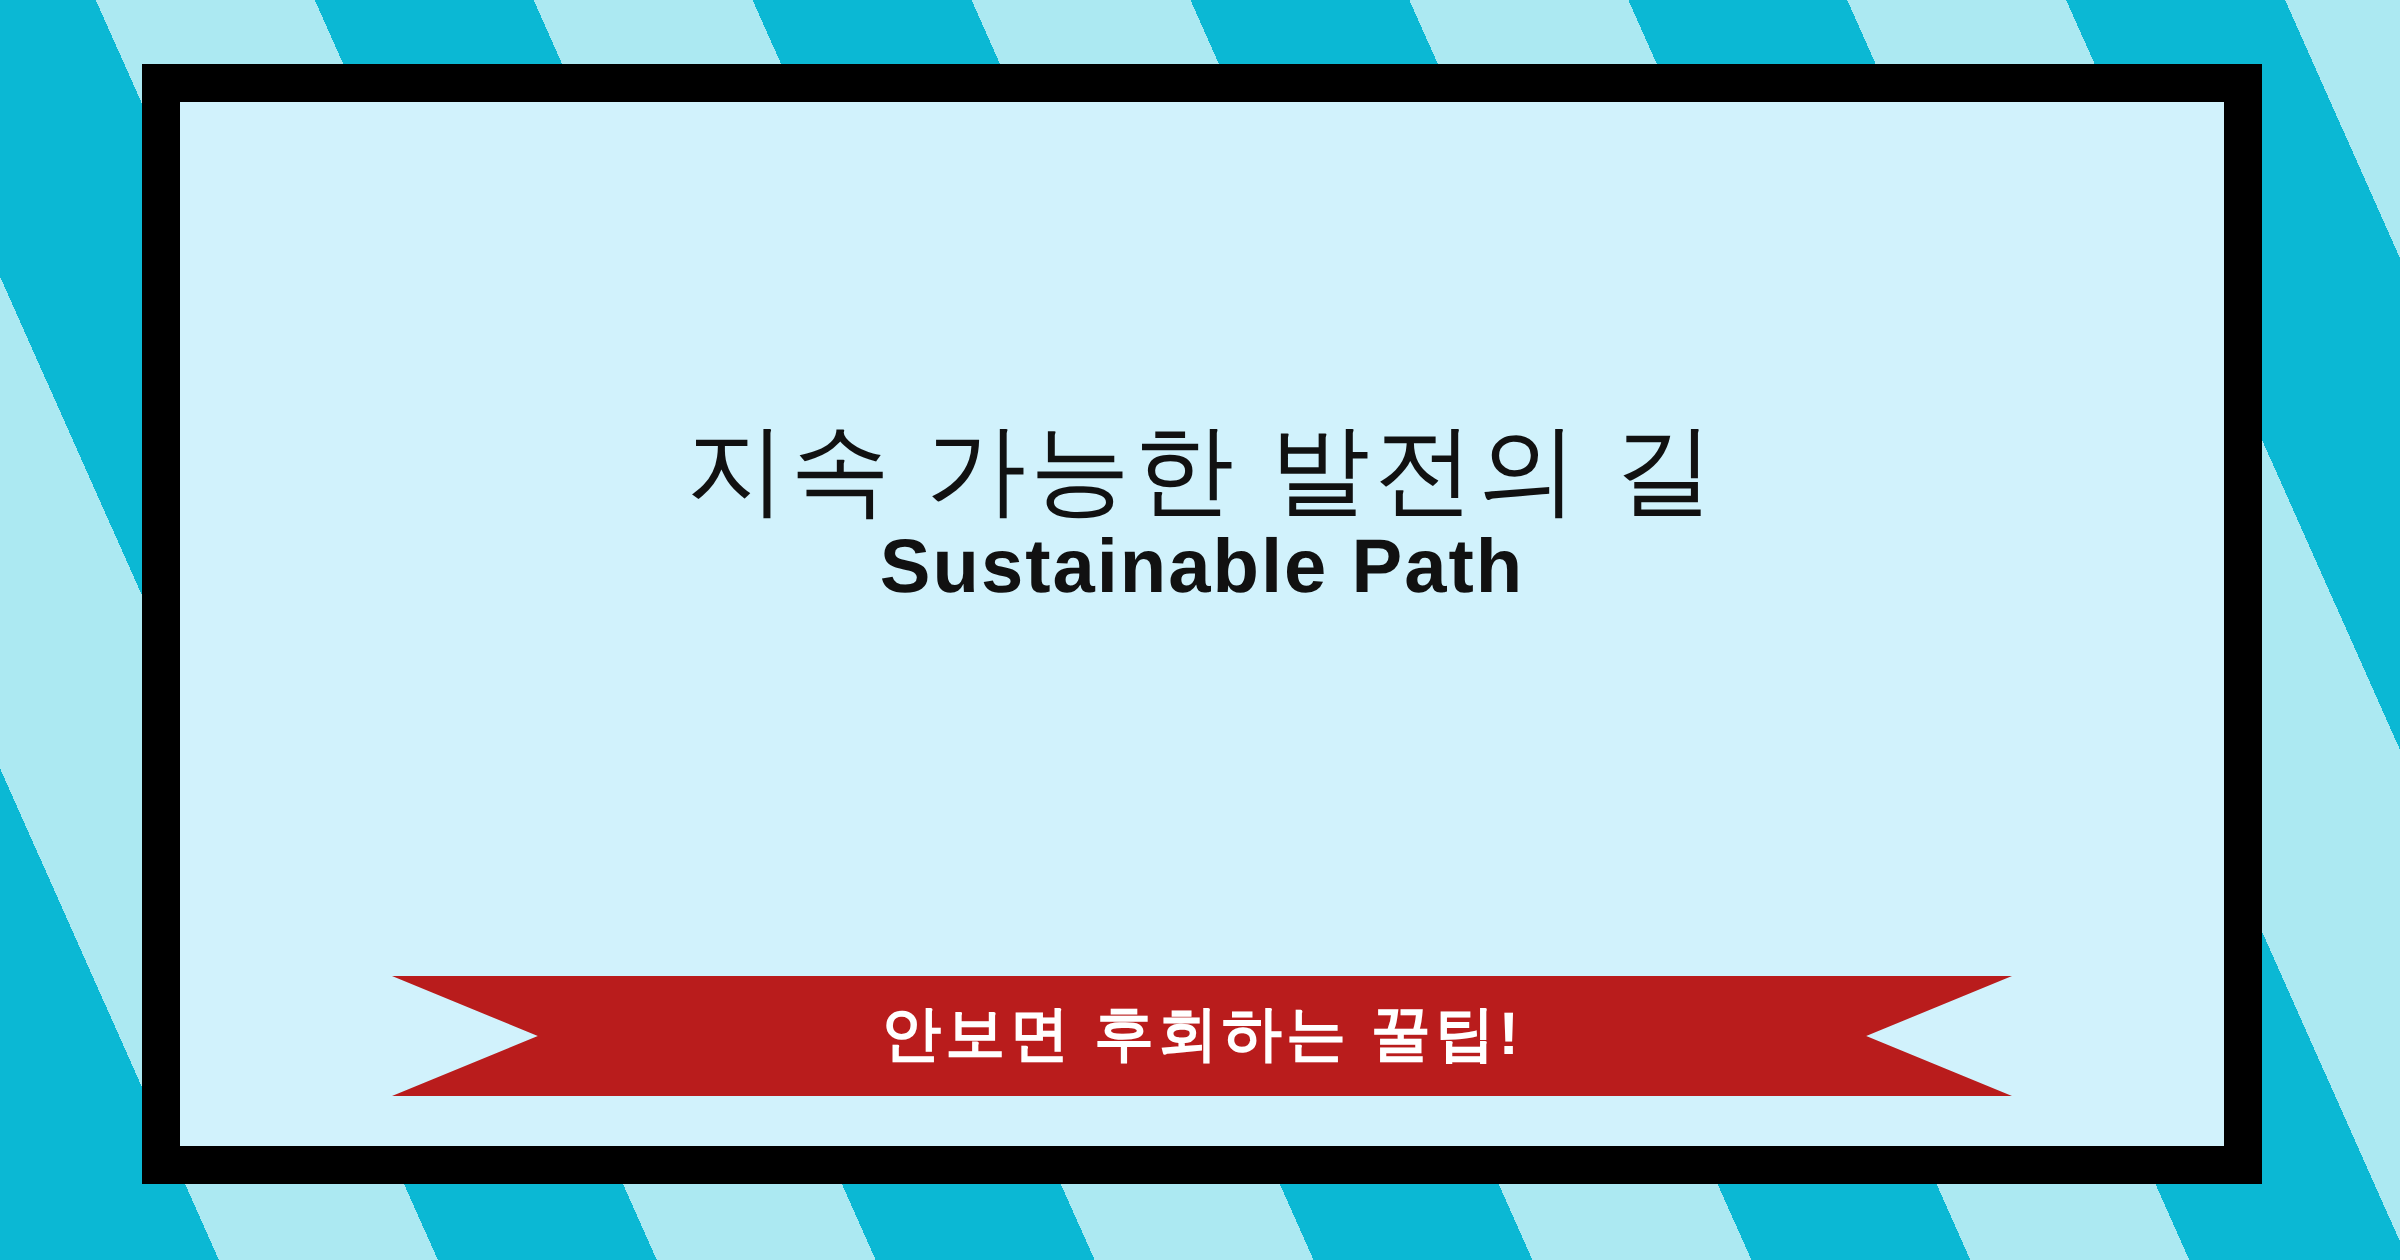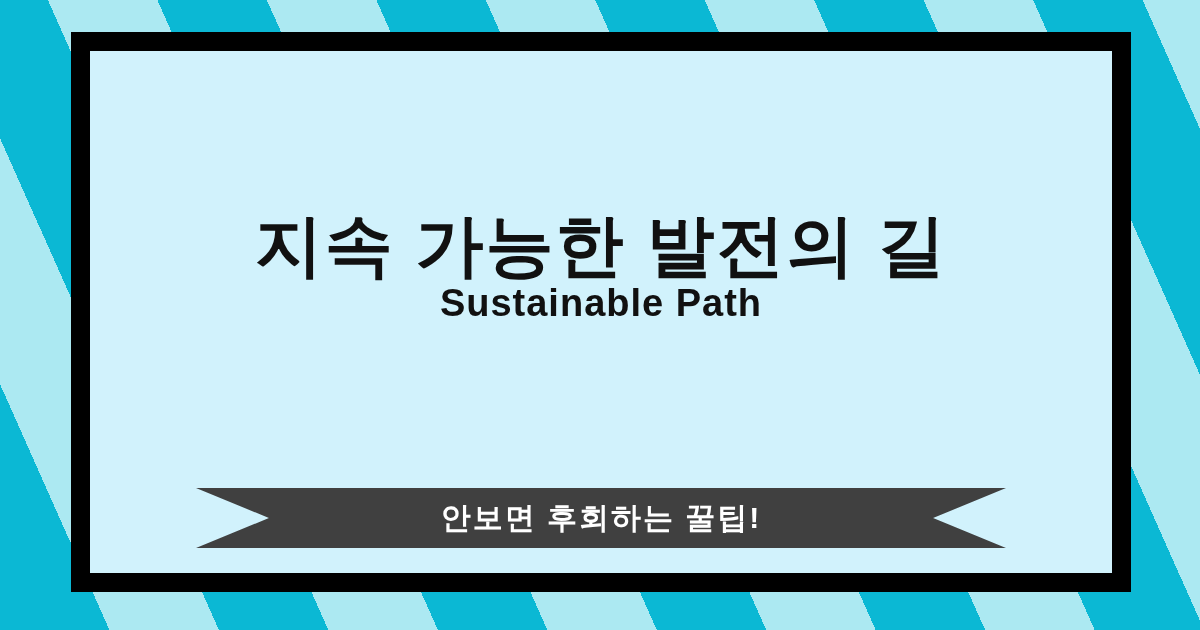--- a/index.html
+++ b/index.html
@@ -65,22 +65,22 @@
     left: 0;
     right: 0;
     top: 158px;
     text-align: center;
     color: #111111;
     line-height: 1.06;
     letter-spacing: 0.5px;
   }
   .headline-ko {
     display: block;
-    font-size: 68px;
-    font-weight: 700;
+    font-size: 50px;
+    font-weight: 400;
     letter-spacing: 2px;
     white-space: nowrap;
   }
   .headline-en {
     display: block;
     font-size: 38px;
     font-weight: 700;
     letter-spacing: 1px;
     margin-top: 2px;
     max-width: 560px;
@@ -89,21 +89,21 @@
   }
 
   
   .ribbon {
     position: absolute;
     left: 50%;
     transform: translateX(-50%);
     top: 437px;
     width: 810px;
     height: 60px;
-    background: #404040;
+    background: #b91c1c;
     -webkit-clip-path: polygon(
         0% 0%, 100% 0%,
         100% 50%, 100% 100%,
         0% 100%, 9.1% 50%
     );
     clip-path: polygon(
         0 0,
         100% 0,
         91% 50%,
         100% 100%,

